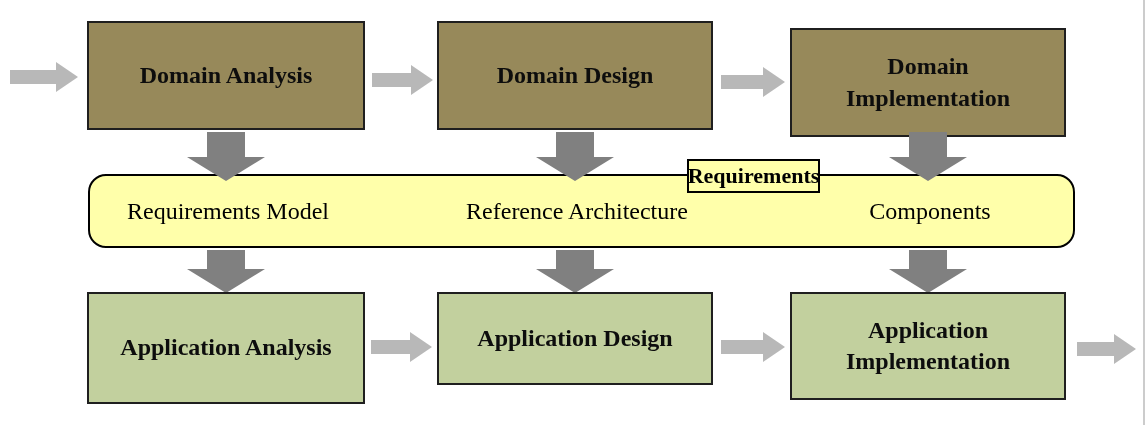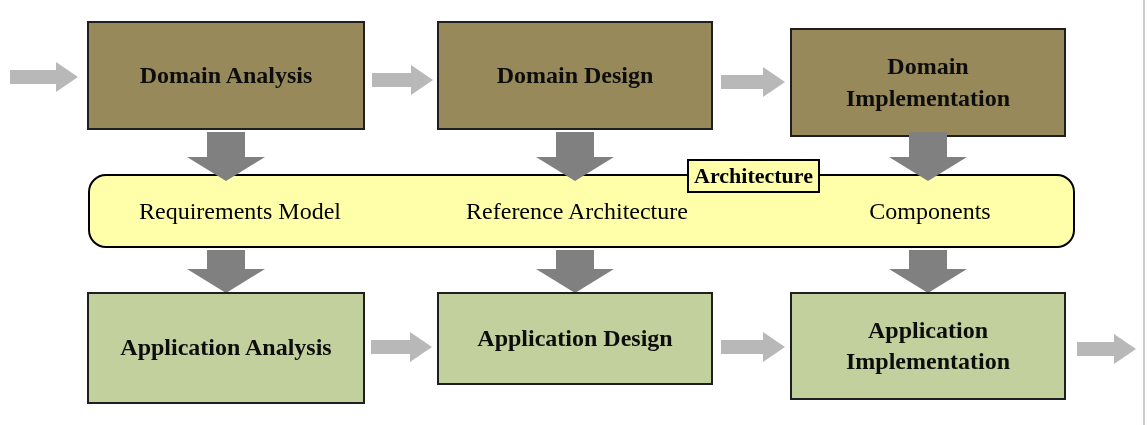--- a/index.html
+++ b/index.html
@@ -134,26 +134,26 @@
   <div class="varrow" style="left:536px; top:132px; height:49px;">
     <div class="stem"></div>
     <div class="head"></div>
   </div>
   <div class="varrow" style="left:889px; top:132px; height:49px;">
     <div class="stem"></div>
     <div class="head"></div>
   </div>
 
   <div class="band">
-    <span class="band-label" style="left:150px;">Requirements Model</span>
+    <span class="band-label" style="left:138px;">Requirements Model</span>
     <span class="band-label" style="left:487px;">Reference Architecture</span>
     <span class="band-label" style="left:840px;">Components</span>
   </div>
   <div class="trace-tag">
-    <span>Architecture</span>
+    <span>Requirements</span>
   </div>
 
   <div class="varrow" style="left:187px; top:250px; height:43px;">
     <div class="stem"></div>
     <div class="head"></div>
   </div>
   <div class="varrow" style="left:536px; top:250px; height:43px;">
     <div class="stem"></div>
     <div class="head"></div>
   </div>

